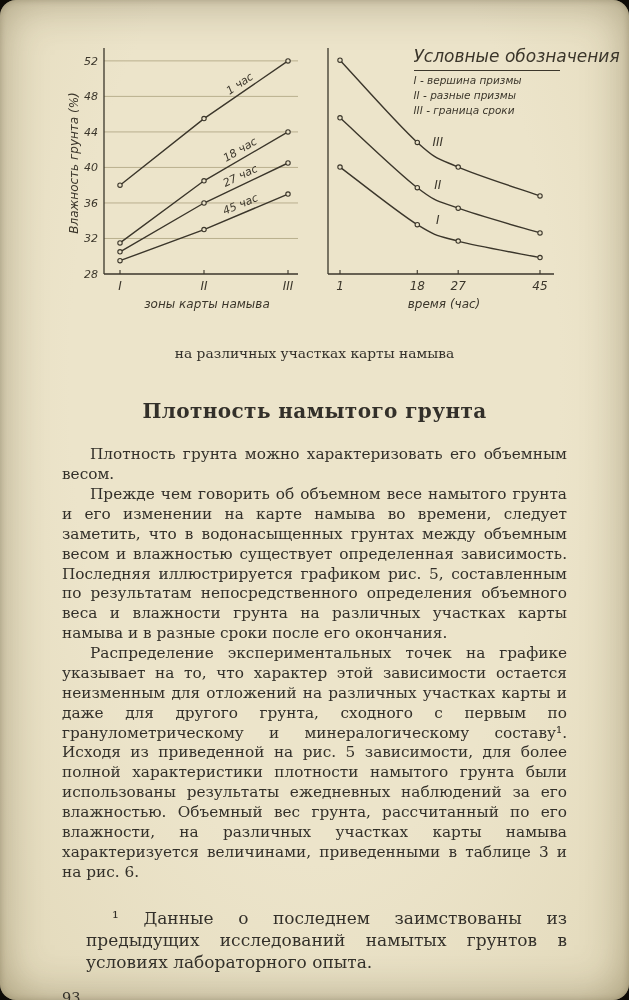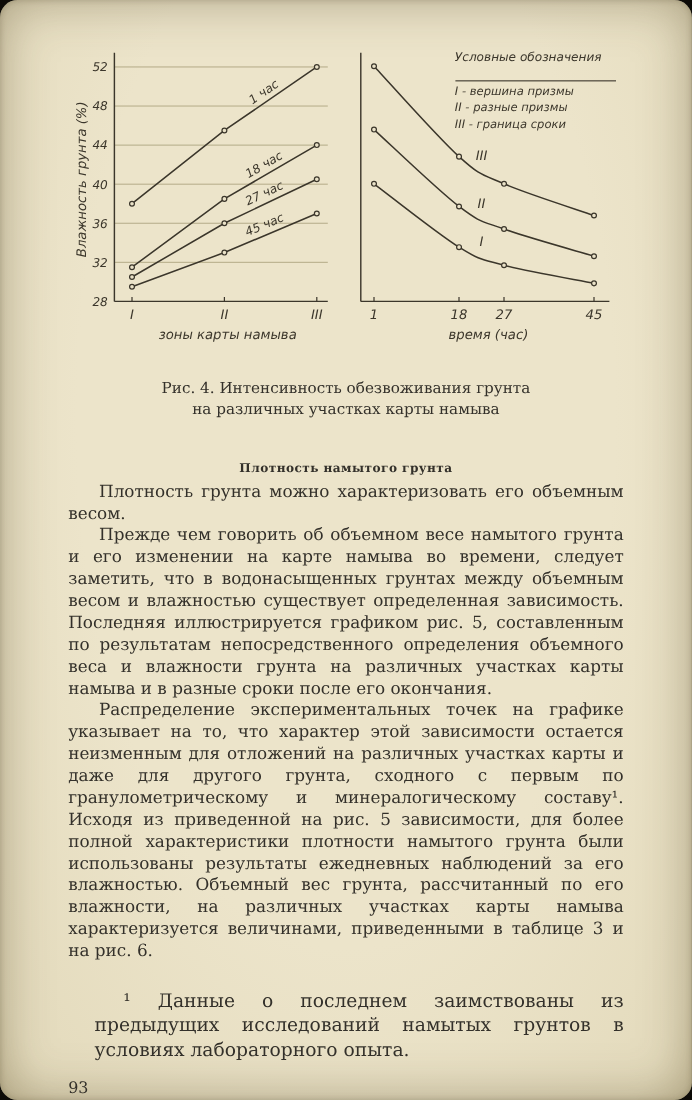--- a/index.html
+++ b/index.html
@@ -14,27 +14,27 @@
     box-sizing:border-box;
     overflow:hidden;
   }
   .charts-row{display:flex;justify-content:center;align-items:flex-start;gap:2px;}
   .right-wrap{position:relative;}
   .legend{
     position:absolute;top:0px;right:4px;width:146px;
     font-family:"DejaVu Sans",sans-serif;font-style:italic;color:#3b362b;
     font-size:10.5px;line-height:1.45;
   }
-  .legend-title{font-size:11px;border-bottom:1px solid #3b362b;padding-bottom:13px;margin-bottom:2px;white-space:nowrap;}
+  .legend-title{font-size:17px;border-bottom:1px solid #3b362b;padding-bottom:1px;margin-bottom:2px;white-space:nowrap;}
   .caption{
     text-align:center;font-size:13.8px;line-height:1.4;margin-top:28px;color:#33302a;
   }
   .section-title{
-    text-align:center;font-size:11px;font-weight:bold;letter-spacing:.4px;
-    margin:36px 0 6px 0;
+    text-align:center;font-size:20px;font-weight:bold;letter-spacing:.4px;
+    margin:36px 0 22px 0;
   }
   .body-par{
     font-size:15.3px;line-height:1.3;text-align:justify;text-indent:28px;margin:0;
     color:#33302a;
   }
   .footnote{
     font-size:17px;line-height:1.32;text-align:justify;text-indent:26px;
     margin-top:24px;color:#33302a;margin-left:24px;
   }
   .page-number{
@@ -129,21 +129,20 @@
             </svg>
           <div class="legend">
             <div class="legend-title">Условные обозначения</div>
             <div class="legend-item">I - вершина призмы</div>
             <div class="legend-item">II - разные призмы</div>
             <div class="legend-item">III - граница сроки</div>
           </div>
         </div>
       </div>
       <div class="caption">
-        <div>Рис. 4. Интенсивность обезвоживания грунта</div>
         <div>на различных участках карты намыва</div>
       </div>
     </div>
 
     <h2 class="section-title">Плотность намытого грунта</h2>
 
     <p class="body-par">Плотность грунта можно характеризовать его объемным весом.</p>
     <p class="body-par">Прежде чем говорить об объемном весе намытого грунта и его изменении на карте намыва во времени, следует заметить, что в водонасыщенных грунтах между объемным весом и влажностью существует определенная зависимость. Последняя иллюстрируется графиком рис. 5, составленным по результатам непосредственного определения объемного веса и влажности грунта на различных участках карты намыва и в разные сроки после его окончания.</p>
     <p class="body-par">Распределение экспериментальных точек на графике указывает на то, что характер этой зависимости остается неизменным для отложений на различных участках карты и даже для другого грунта, сходного с первым по гранулометрическому и минералогическому составу¹. Исходя из приведенной на рис. 5 зависимости, для более полной характеристики плотности намытого грунта были использованы результаты ежедневных наблюдений за его влажностью. Объемный вес грунта, рассчитанный по его влажности, на различных участках карты намыва характеризуется величинами, приведенными в таблице 3 и на рис. 6.</p>
 

